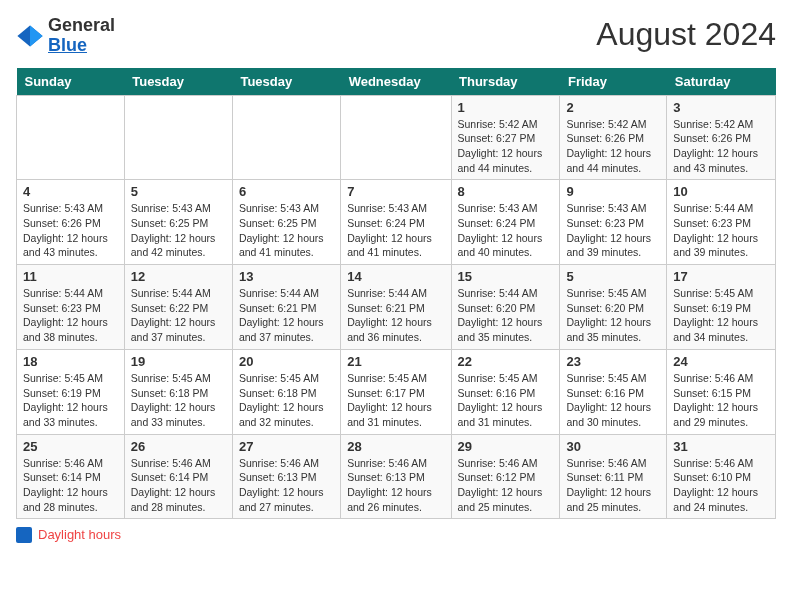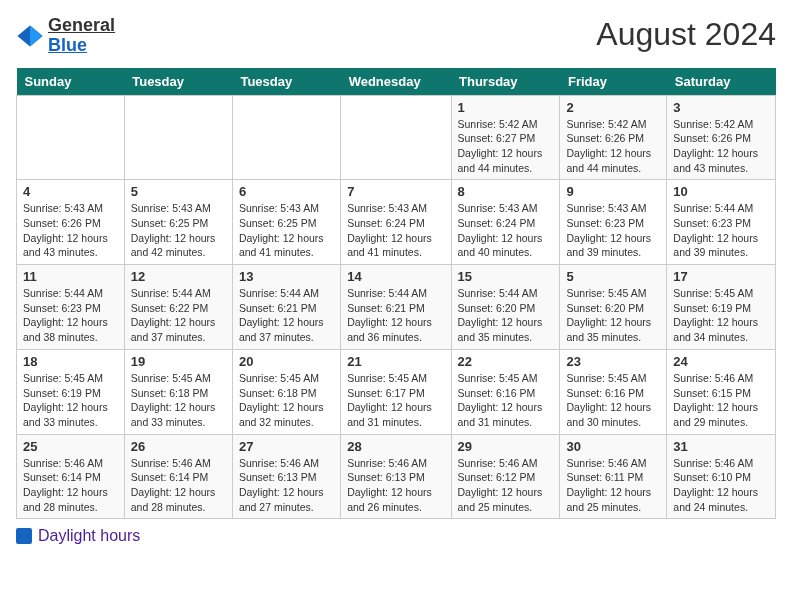--- a/index.html
+++ b/index.html
@@ -19,21 +19,21 @@
     .logo {
       display: flex;
       align-items: center;
       gap: 4px;
     }
     .logo-text {
       font-size: 18px;
       font-weight: bold;
       line-height: 1.1;
     }
-    .logo-text span.general { color: #333; text-decoration: underline; }
+    .logo-text span.general { color: #333; }
     .logo-text span.blue { color: #1565c0; text-decoration: underline; }
     .logo-icon {
       width: 28px;
       height: 28px;
     }
     .title-block {
       text-align: right;
     }
     .month-year {
       font-size: 32px;
@@ -78,25 +78,25 @@
       margin-bottom: 2px;
     }
     .day-info {
       color: #333;
       line-height: 1.4;
       font-size: 10.5px;
     }
     .empty { background: #fff !important; }
     .legend {
       display: flex;
-      align-items: center;
+      align-items: flex-start;
       gap: 6px;
       margin-top: 8px;
-      font-size: 16px;
-      color: #4c1d95;
+      font-size: 13px;
+      color: #ef4444;
     }
     .legend-color {
       width: 16px;
       height: 16px;
       background: #1565c0;
       border-radius: 2px;
     }
   </style>
 </head>
 <body>

